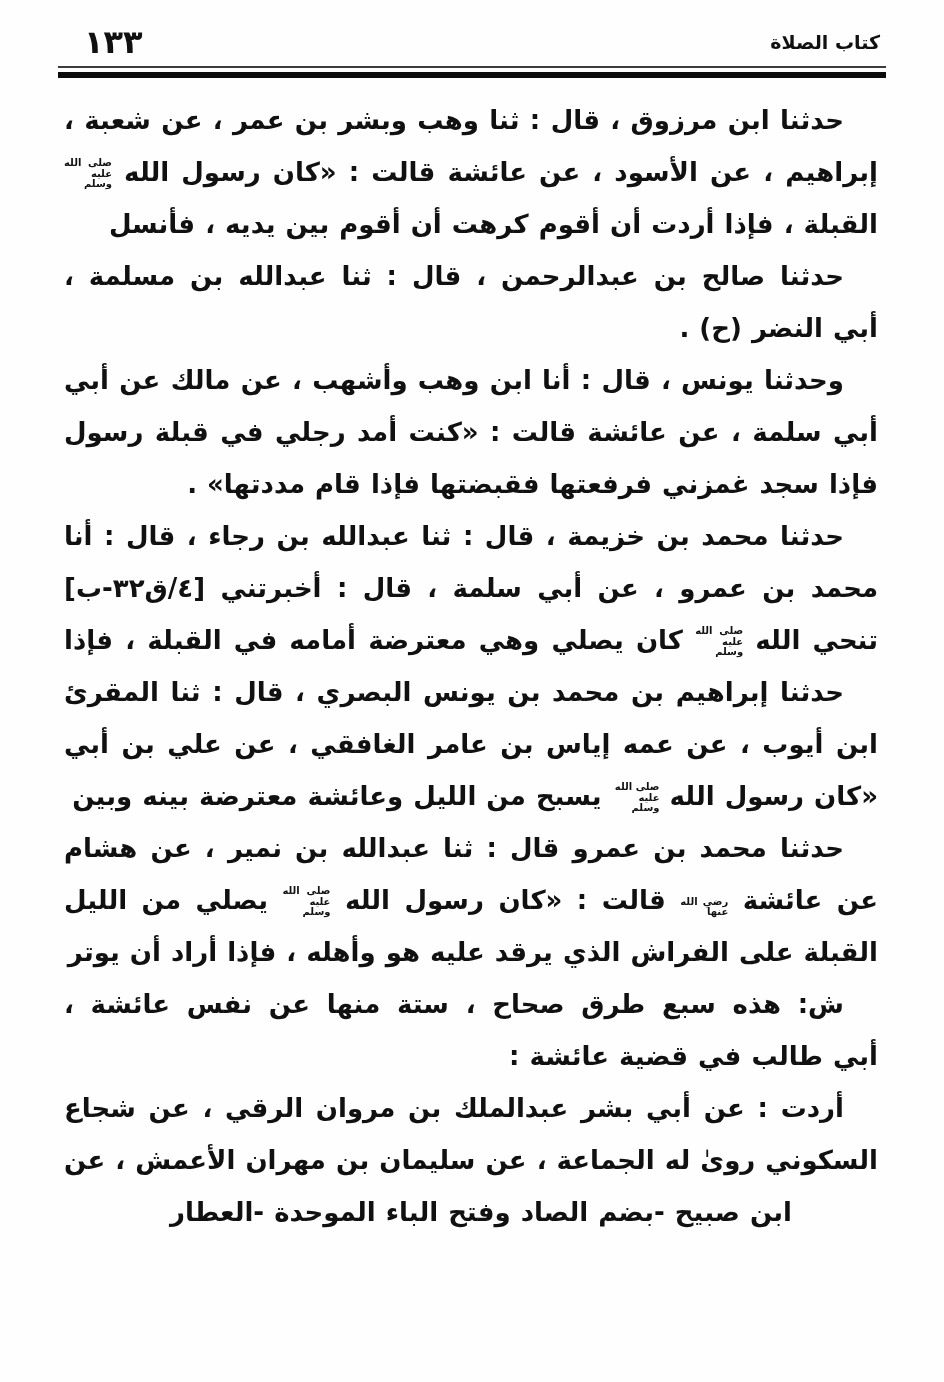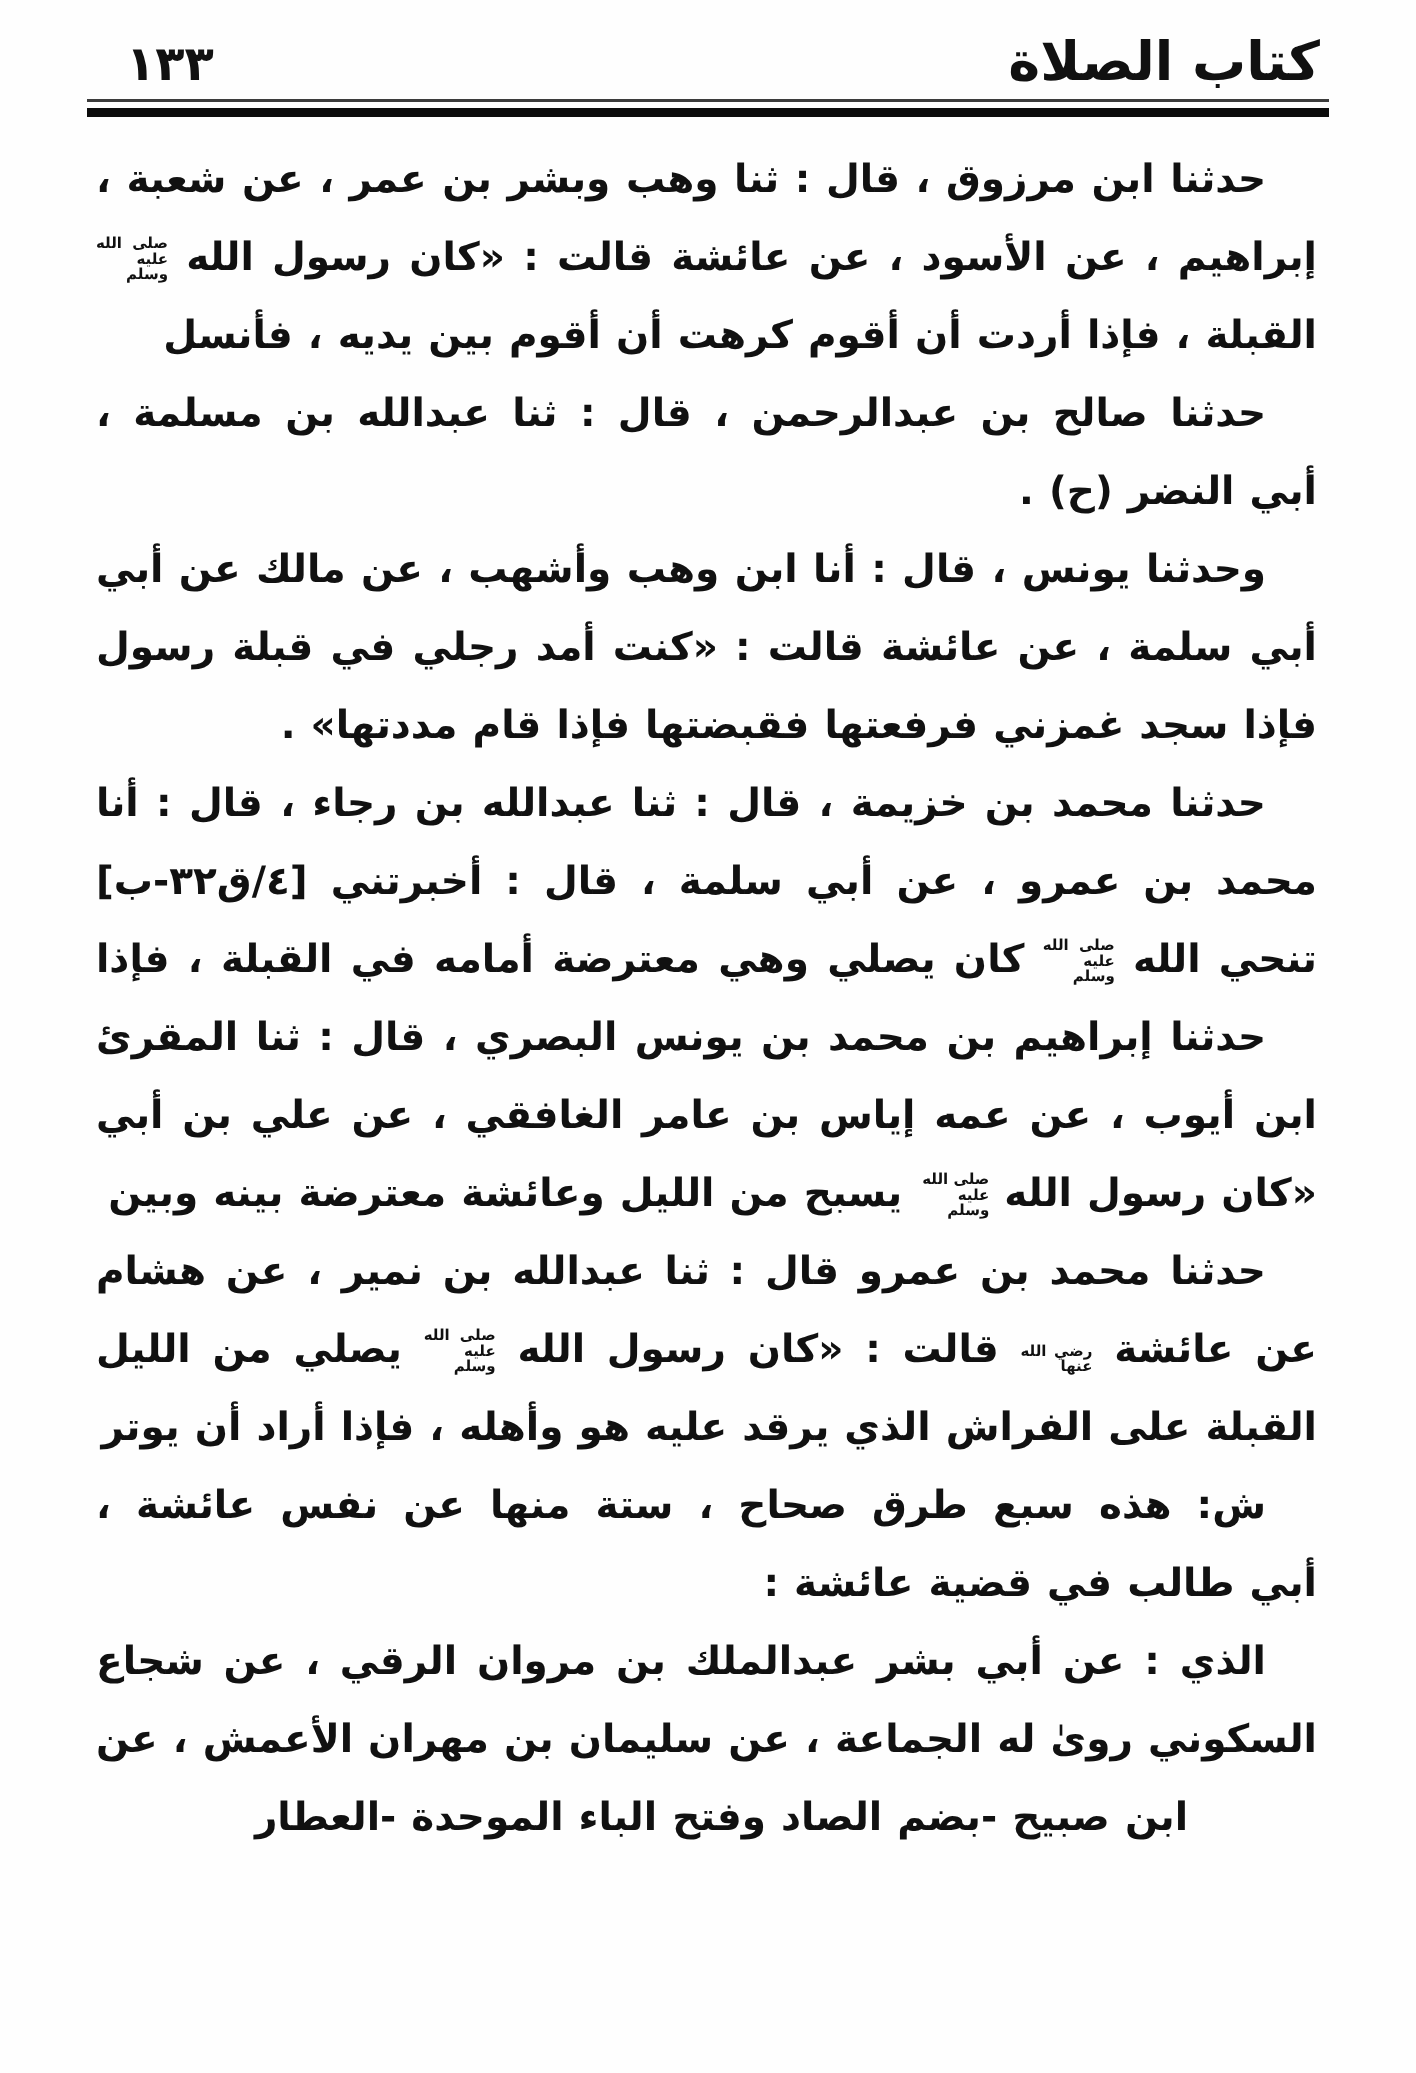--- a/index.html
+++ b/index.html
@@ -20,21 +20,21 @@
     overflow: hidden;
     box-sizing: border-box;
   }
   .header {
     display: flex;
     justify-content: space-between;
     align-items: flex-end;
     padding: 24px 64px 0 84px;
   }
   .book-title {
-    font-size: 36px;
+    font-size: 19px;
     font-weight: 700;
     line-height: 36px;
   }
   .page-number {
     font-size: 32px;
     font-weight: 700;
     line-height: 36px;
   }
   .rule-wrap {
     margin: 6px 58px 0 58px;
@@ -118,18 +118,18 @@
       <div class="para">
         <div class="line indent"><span class="seg m">حدثنا محمد بن عمرو قال : ثنا عبدالله بن نمير ، عن هشام بن عروة ، عن أبيه ،</span></div>
         <div class="line"><span class="seg b">عن عائشة </span><span class="seg honorific">رضي الله عنها</span><span class="seg b"> قالت : «كان رسول الله </span><span class="seg honorific">صلى الله عليه وسلم</span><span class="seg b"> يصلي من الليل وأنا معترضة بينه وبين</span></div>
         <div class="line start"><span class="seg b">القبلة على الفراش الذي يرقد عليه هو وأهله ، فإذا أراد أن يوتر أيقظني فأوتر» .</span></div>
       </div>
       <div class="para">
         <div class="line indent"><span class="seg b">ش: هذه سبع طرق صحاح ، </span><span class="seg m">ستة منها عن نفس عائشة ، وواحد عن علي بن</span></div>
         <div class="line start"><span class="seg m">أبي طالب في قضية عائشة :</span></div>
       </div>
       <div class="para">
-        <div class="line indent"><span class="seg b">الذي : </span><span class="seg m">عن أبي بشر عبدالملك بن مروان الرقي ، عن شجاع بن الوليد بن قيس</span></div>
+        <div class="line indent"><span class="seg b">أردت : </span><span class="seg m">عن أبي بشر عبدالملك بن مروان الرقي ، عن شجاع بن الوليد بن قيس</span></div>
         <div class="line"><span class="seg m">السكوني روىٰ له الجماعة ، عن سليمان بن مهران الأعمش ، عن أبي الضحى مسلم</span></div>
         <div class="line indent-both"><span class="seg m">ابن صبيح -بضم الصاد وفتح الباء الموحدة -العطار الكوفي روىٰ له الجماعة .</span></div>
       </div>
     </div>
 </div>
 
 </body></html>

